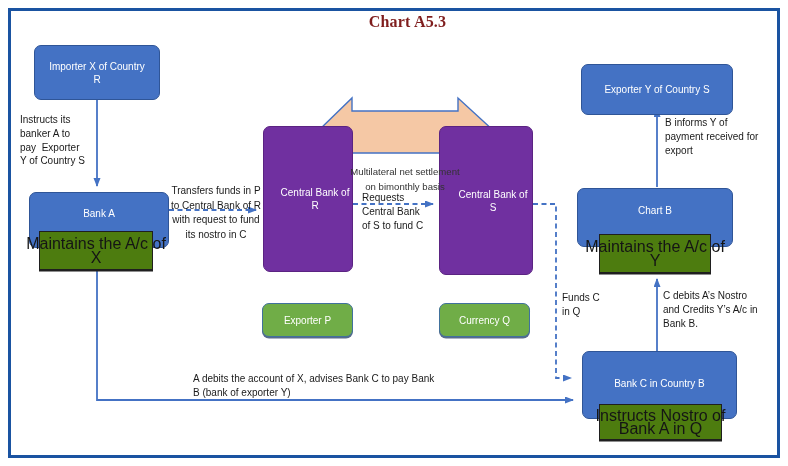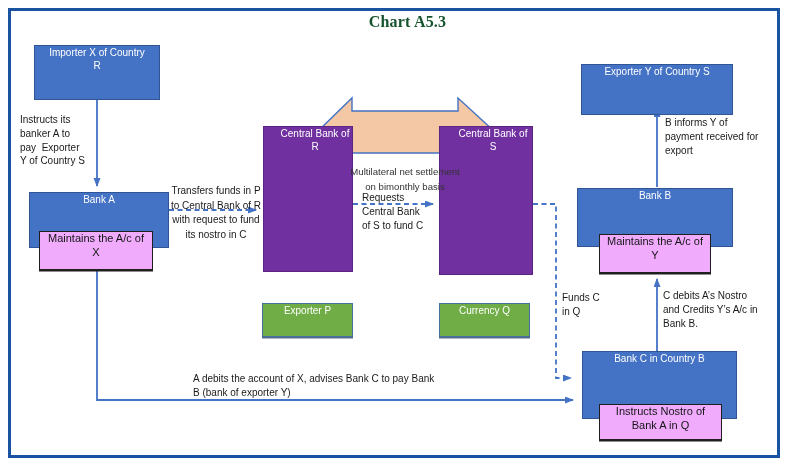--- a/index.html
+++ b/index.html
@@ -11,36 +11,36 @@
   }
   .stage{position:absolute;left:0;top:0;width:788px;height:466px;}
   .frame{
     position:absolute;left:8px;top:8px;width:766px;height:444px;
     border:3px solid #1a53a1;background:transparent;
   }
   .title{
     position:absolute;left:300px;top:13px;width:215px;
     text-align:center;
     font-family:"Liberation Serif", serif;
-    font-weight:bold;font-size:16px;color:#14532d;
+    font-weight:bold;font-size:16px;color:#7f1d1d;
     letter-spacing:0.2px;
   }
   svg.connectors{position:absolute;left:0;top:0;width:788px;height:466px;pointer-events:none;}
   .box{
-    position:absolute;display:flex;align-items:flex-start;justify-content:center;
+    position:absolute;display:flex;align-items:center;justify-content:center;
     text-align:center;color:#ffffff;font-size:10px;line-height:13px;
-    white-space:pre;box-sizing:border-box;
+    white-space:pre;box-sizing:border-box;border-radius:7px;
   }
   .blue{background:#4472c4;border:1px solid #2f5597;}
   .purple{background:#7030a0;border:1px solid #5b2382;padding-left:14px;}
   .green{background:#70ad47;border:1px solid #41719c;box-shadow:0 1.5px 0 rgba(32,56,100,.75);}
   .sub{
-    position:absolute;display:flex;justify-content:center;
-    text-align:center;color:#151515;font-size:11px;line-height:13.5px;
-    background:#f0abfc;border:1.5px solid #1f1f1f;box-shadow:0 1.5px 0 #1f1f1f;
+    position:absolute;display:flex;align-items:center;justify-content:center;
+    text-align:center;color:#151515;font-size:16px;line-height:13.5px;
+    background:#4d7c0f;border:1.5px solid #1f1f1f;box-shadow:0 1.5px 0 #1f1f1f;
     white-space:pre;box-sizing:border-box;z-index:3;
   }
   .note{
     position:absolute;color:#1a1a1a;font-size:10px;line-height:13.8px;
     white-space:pre;z-index:4;
   }
   .note.center{text-align:center;}
   .banner-label{
     position:absolute;left:322px;top:117px;width:166px;z-index:3;
     text-align:center;color:#333333;font-size:9.6px;line-height:14.6px;
@@ -113,21 +113,21 @@
 
   <div id="bank-a" class="box blue">
     <span>Bank A</span>
   </div>
   <div id="bank-a-sub" class="sub">
     <span>Maintains the A/c of
 X</span>
   </div>
 
   <div id="bank-b" class="box blue">
-    <span>Bank B</span>
+    <span>Chart B</span>
   </div>
   <div id="bank-b-sub" class="sub">
     <span>Maintains the A/c of
 Y</span>
   </div>
 
   <div id="bank-c" class="box blue">
     <span>Bank C in Country B</span>
   </div>
   <div id="bank-c-sub" class="sub">

